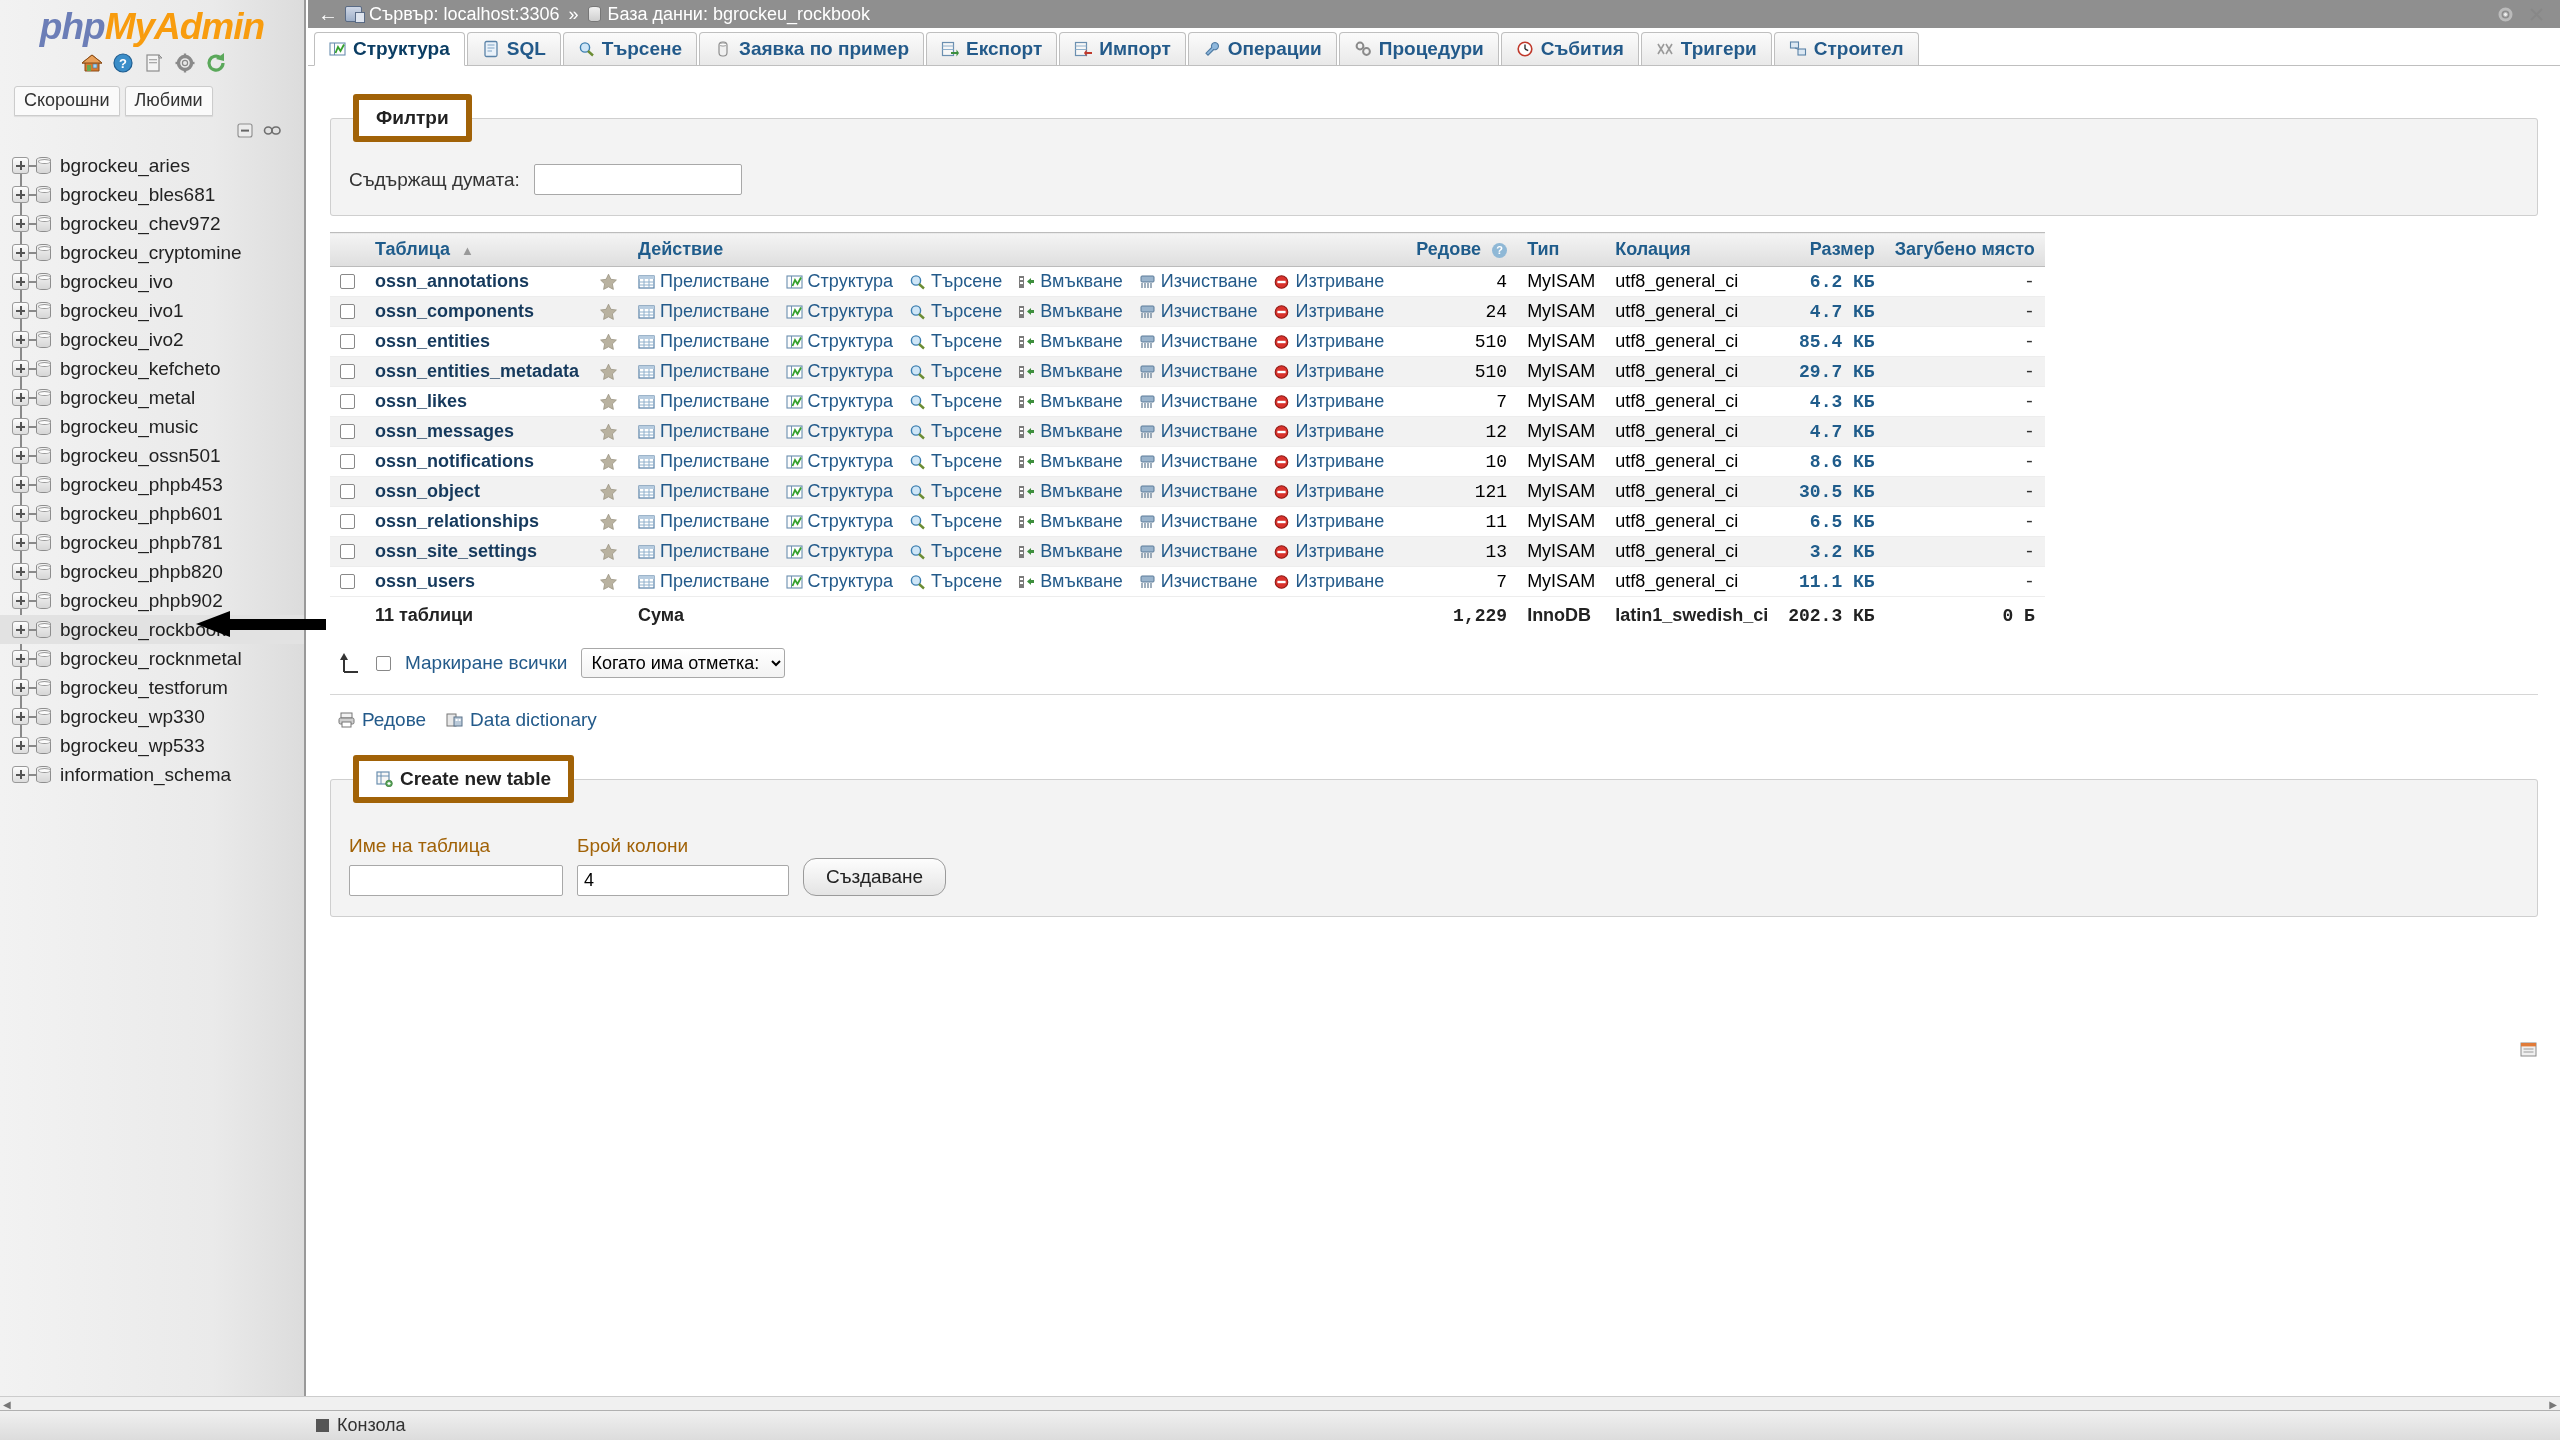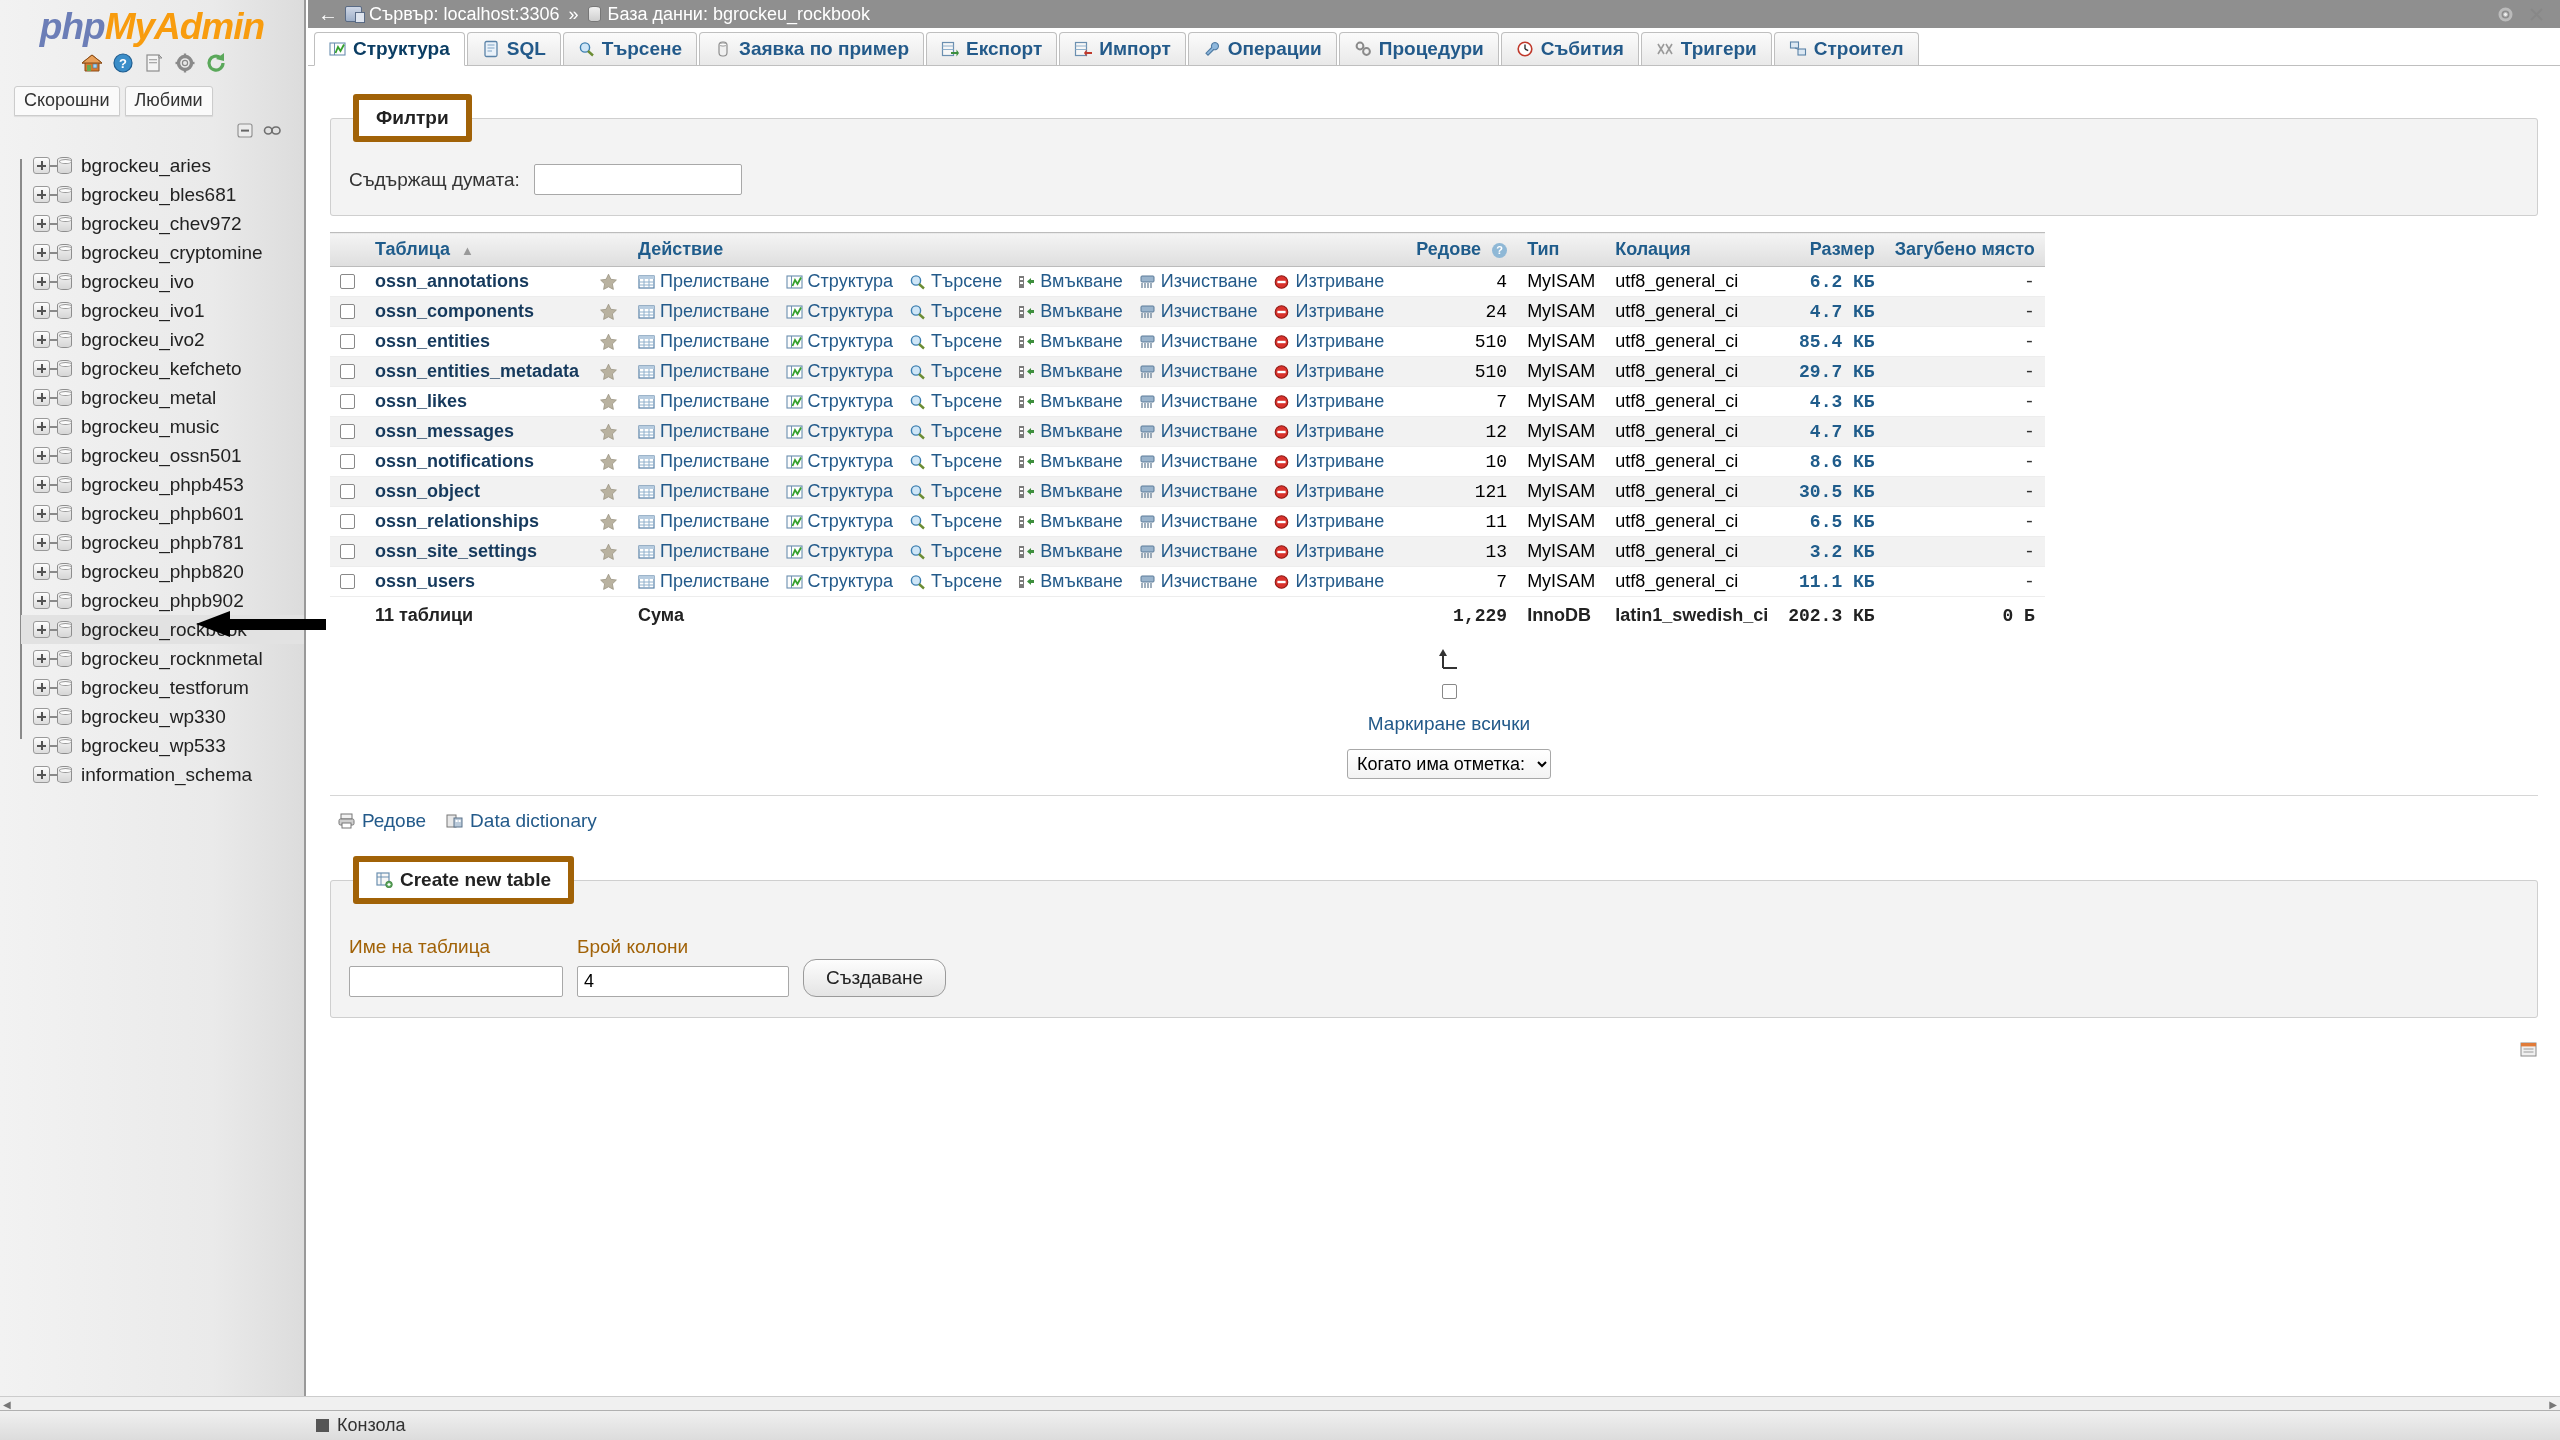--- a/index.html
+++ b/index.html
@@ -42,21 +42,21 @@
     padding: 3px 9px 4px 9px;
     font-size: 18px; color: #333; cursor: pointer;
     box-shadow: 0 1px 1px rgba(0,0,0,.08);
   }
   #tree-toolbar {
     display: flex; justify-content: flex-end; gap: 7px;
     padding: 6px 22px 0 0; align-items: center;
   }
   .tt-icon { width: 19px; height: 17px; cursor: pointer; display: block; }
 
-  #db-tree { margin-top: 12px; position: relative; padding-left: 21px; }
+  #db-tree { margin-top: 12px; position: relative; }
   .db-row {
     display: flex; align-items: center;
     height: 29px; padding-left: 12px;
     position: relative; cursor: pointer;
   }
   .db-row.selected { background: #e2e2e2; }
   .expander {
     width: 17px; height: 17px; flex: 0 0 17px;
     border: 1px solid #999; border-radius: 3px;
     background: linear-gradient(to bottom,#fdfdfd,#dcdcdc);
@@ -202,21 +202,21 @@
   tr.sum td {
     background: #fff; font-weight: bold; color: #222;
     border-top: 1px solid #bcbcbc; border-bottom: none;
     padding-top: 8px; padding-bottom: 8px;
   }
   tr.sum td.num, tr.sum td.size, tr.sum td.over { font-family: "Liberation Mono", monospace; }
 
   
   #withsel {
     display: flex; align-items: center; gap: 14px;
-    margin: 14px 0 0 22px; padding-left: 8px; flex-direction: column;
+    margin: 14px 0 0 22px; padding-left: 8px;
   }
   #arrow-up { width: 24px; height: 22px; }
   .ws-label { font-size: 19px; color: #235a8a; cursor: pointer; }
   select.pma-select {
     border: 1px solid #a8a8a8; border-radius: 3px;
     background: linear-gradient(to bottom,#fff,#f3f3f3);
     height: 30px; width: 204px; font-size: 18px; padding-left: 5px;
     font-family: "Liberation Sans", sans-serif;
   }
   #hr-line { margin: 16px 22px 0 22px; border-top: 1px solid #d6d6d6; }

